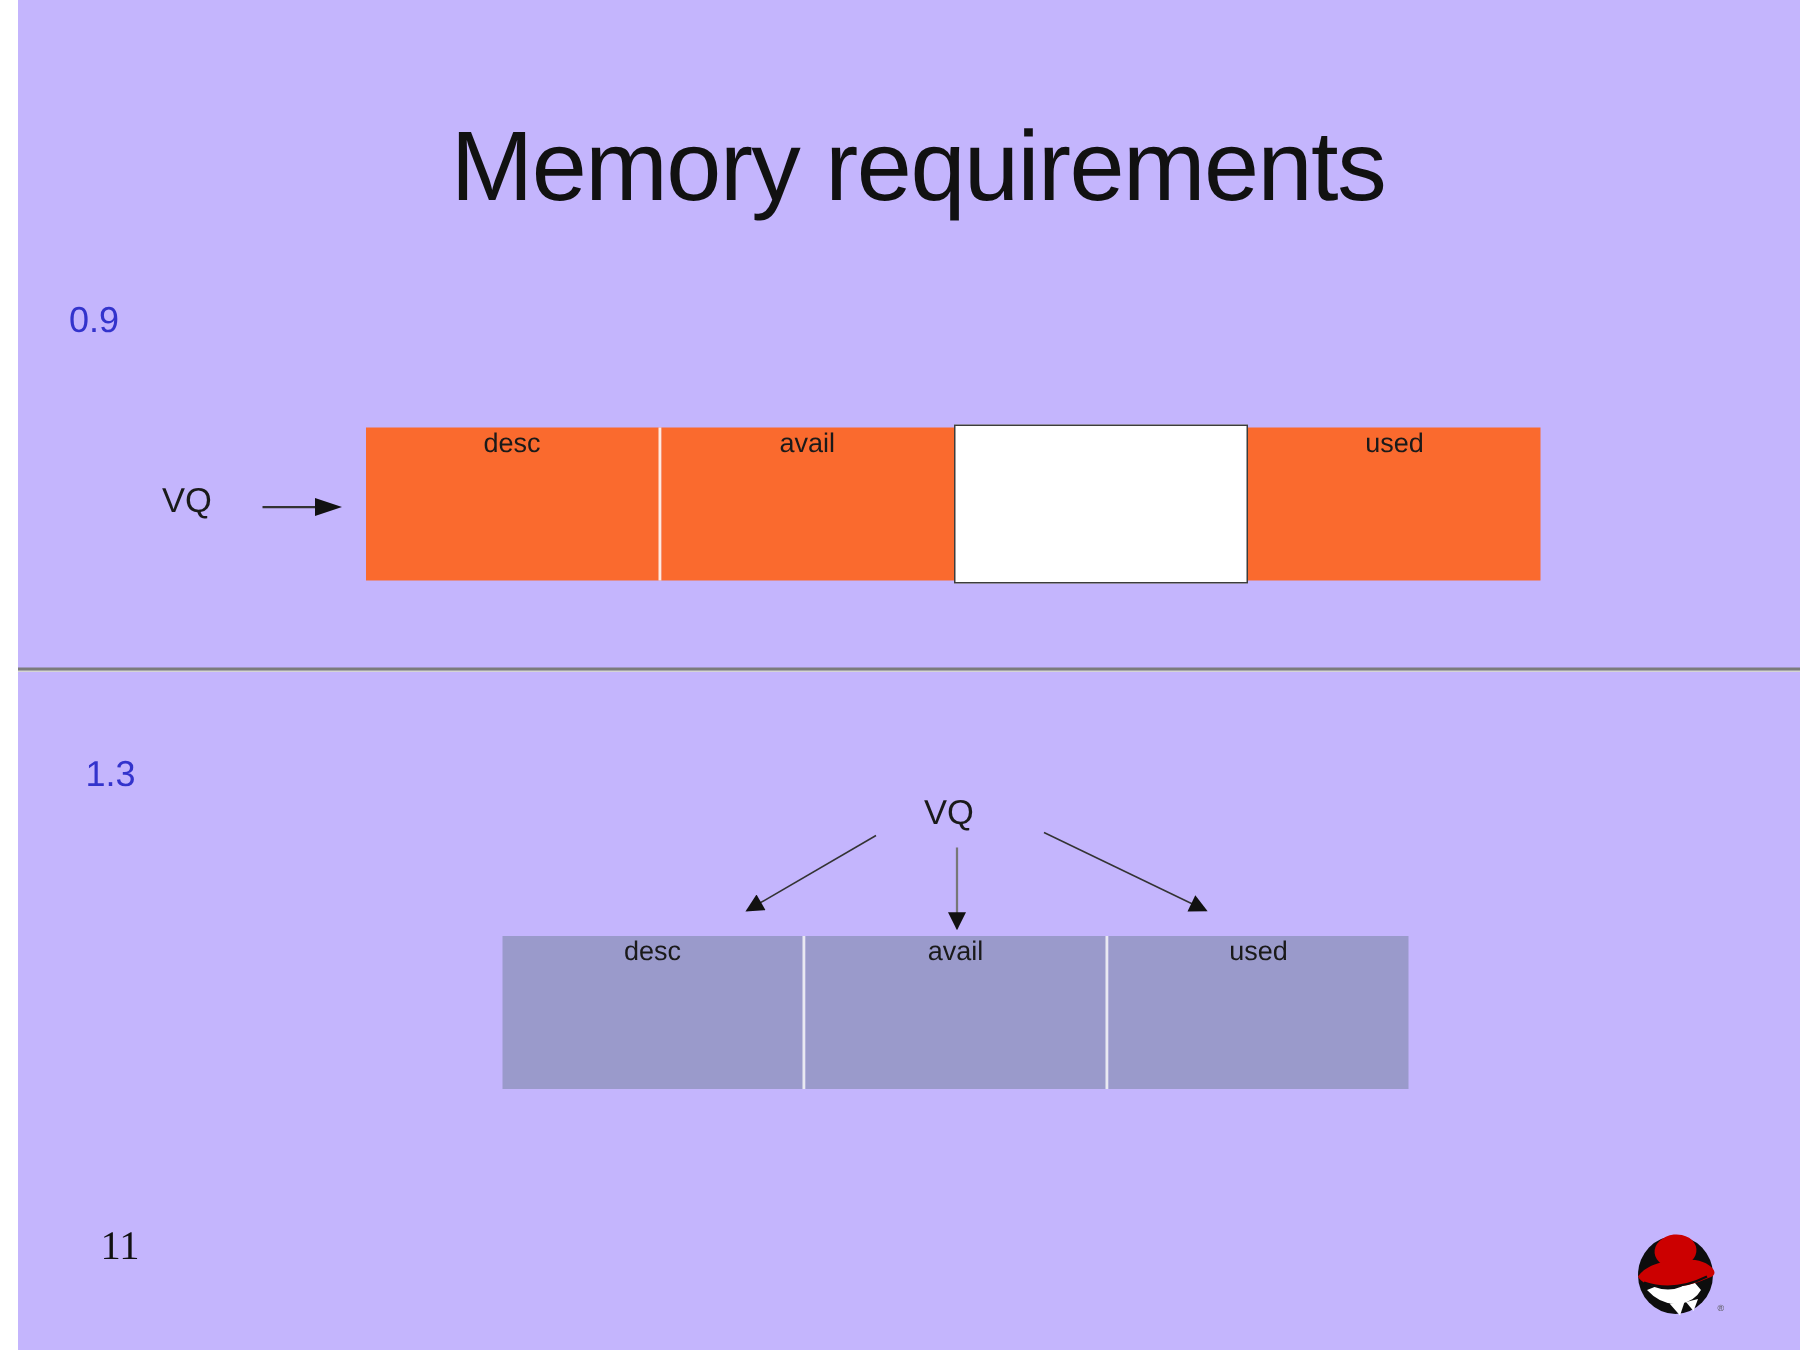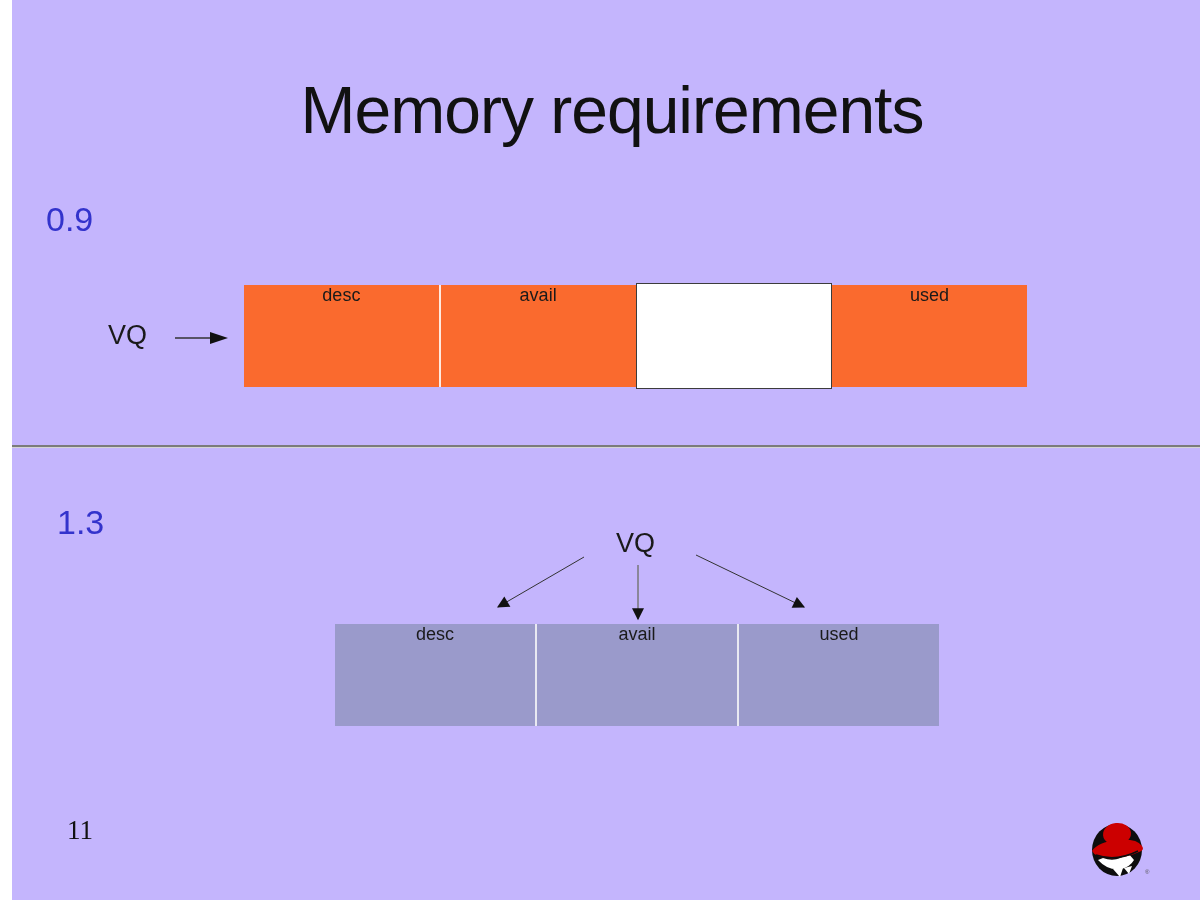--- a/index.html
+++ b/index.html
@@ -16,29 +16,29 @@
     left:0; right:0; top:72px;
     margin:0;
     text-align:center;
     font-size:66px;
     font-weight:400;
     color:#111;
     letter-spacing:-1px;
   }
   .version-label{
     position:absolute;
-    font-size:34px;
+    font-size:24px;
     color:#3333cc;
   }
   .v09-label{ left:34px; top:200px; }
   .v10-label{ left:45px; top:503px; }
 
   .vq-label{
     position:absolute;
-    font-size:27px;
+    font-size:23px;
     color:#1a1a1a;
   }
   .v09-vq{ left:96px; top:320px; }
   .v10-vq{ left:604px; top:528px; }
 
   .v09-arrow{ position:absolute; left:160px; top:325px; }
   .v10-arrows{ position:absolute; left:400px; top:545px; }
 
   .bar{
     position:absolute;

